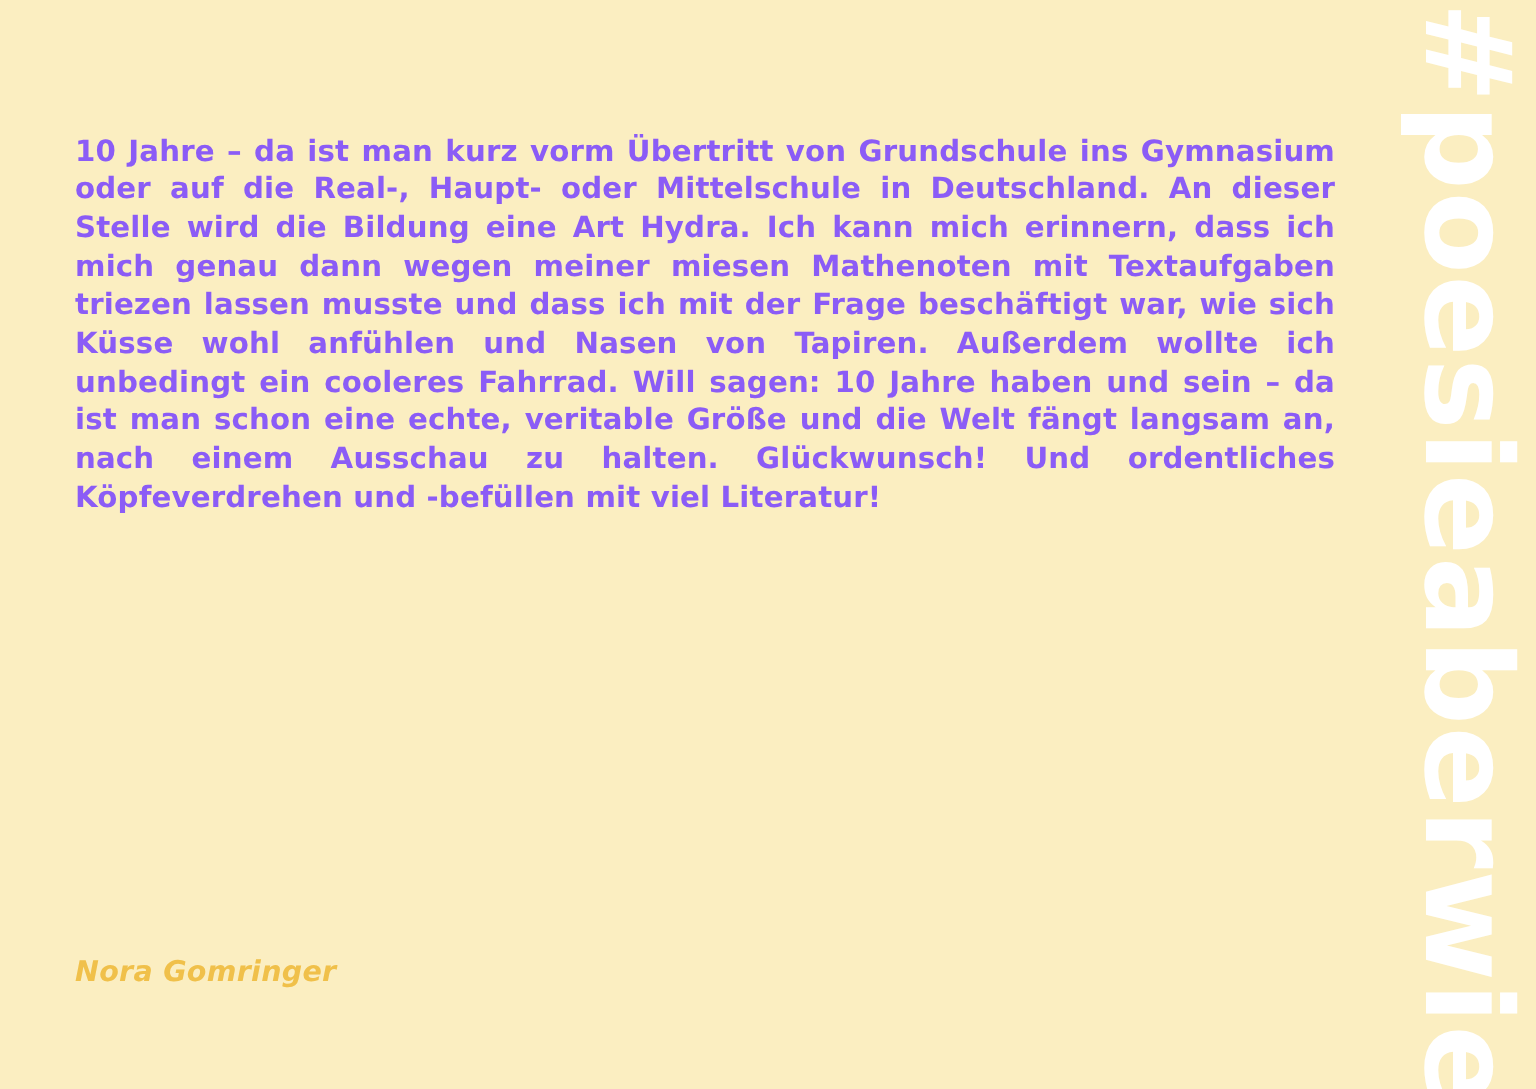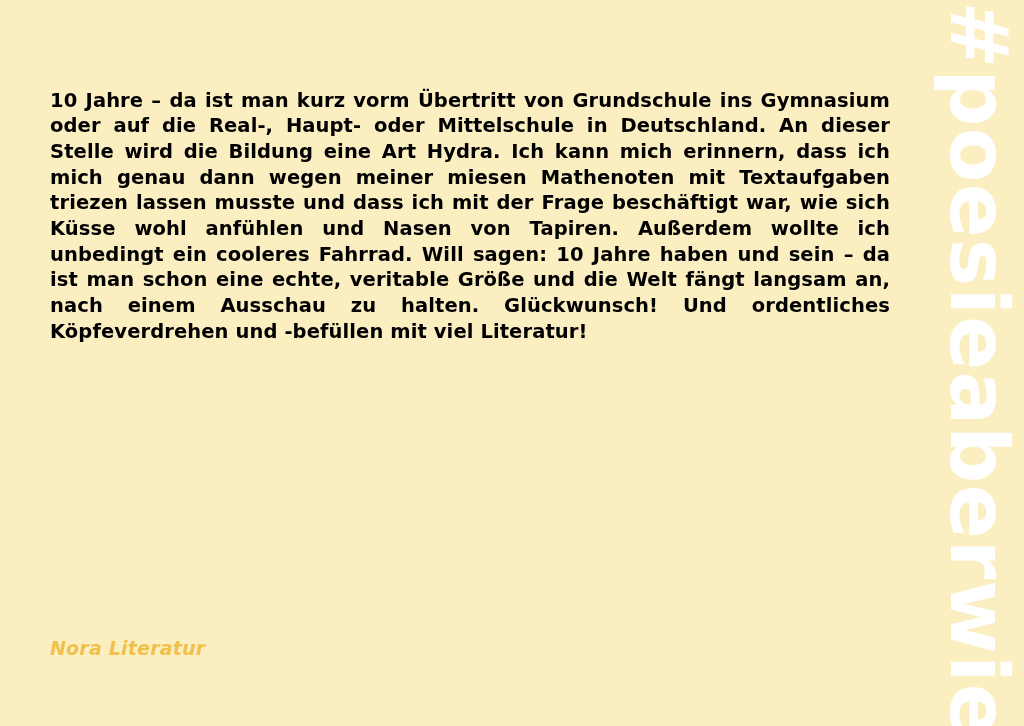--- a/index.html
+++ b/index.html
@@ -19,21 +19,21 @@
     width: 1024px;
     height: 726px;
     box-sizing: border-box;
     background: #fbeec1;
   }
   .body-text {
     position: absolute;
     left: 50px;
     top: 68px;
     width: 840px;
-    color: #000000;
+    color: #8b5cf6;
     font-family: "DejaVu Sans", sans-serif;
     font-weight: bold;
     font-size: 19.5px;
     line-height: 25.7px;
     text-align: justify;
     text-justify: inter-word;
     letter-spacing: 0.1px;
     white-space: pre-wrap;
   }
   .author {
@@ -72,19 +72,19 @@
     margin-top: 330px;
   }
 </style>
 </head>
 <body>
 
 <div class="page">
 
   <p class="body-text">10 Jahre – da ist man kurz vorm Übertritt von Grundschule ins Gymnasium oder auf die Real-, Haupt- oder Mittelschule in Deutschland. An dieser Stelle wird die Bildung eine Art Hydra. Ich kann mich erinnern, dass ich mich genau dann wegen meiner miesen Mathenoten mit Textaufgaben triezen lassen musste und dass ich mit der Frage beschäftigt war, wie sich Küsse wohl anfühlen und Nasen von Tapiren. Außerdem wollte ich unbedingt ein cooleres Fahrrad. Will sagen: 10 Jahre haben und sein – da ist man schon eine echte, veritable Größe und die Welt fängt langsam an, nach einem Ausschau zu halten. Glückwunsch! Und ordentliches Köpfeverdrehen und -befüllen mit viel Literatur!</p>
 
-  <div class="author">Nora Literatur</div>
+  <div class="author">Nora Gomringer</div>
 
   <div class="vertical-brand">
     <span>#poesieaberwie</span>
   </div>
 
 </div>
 
 </body></html>

